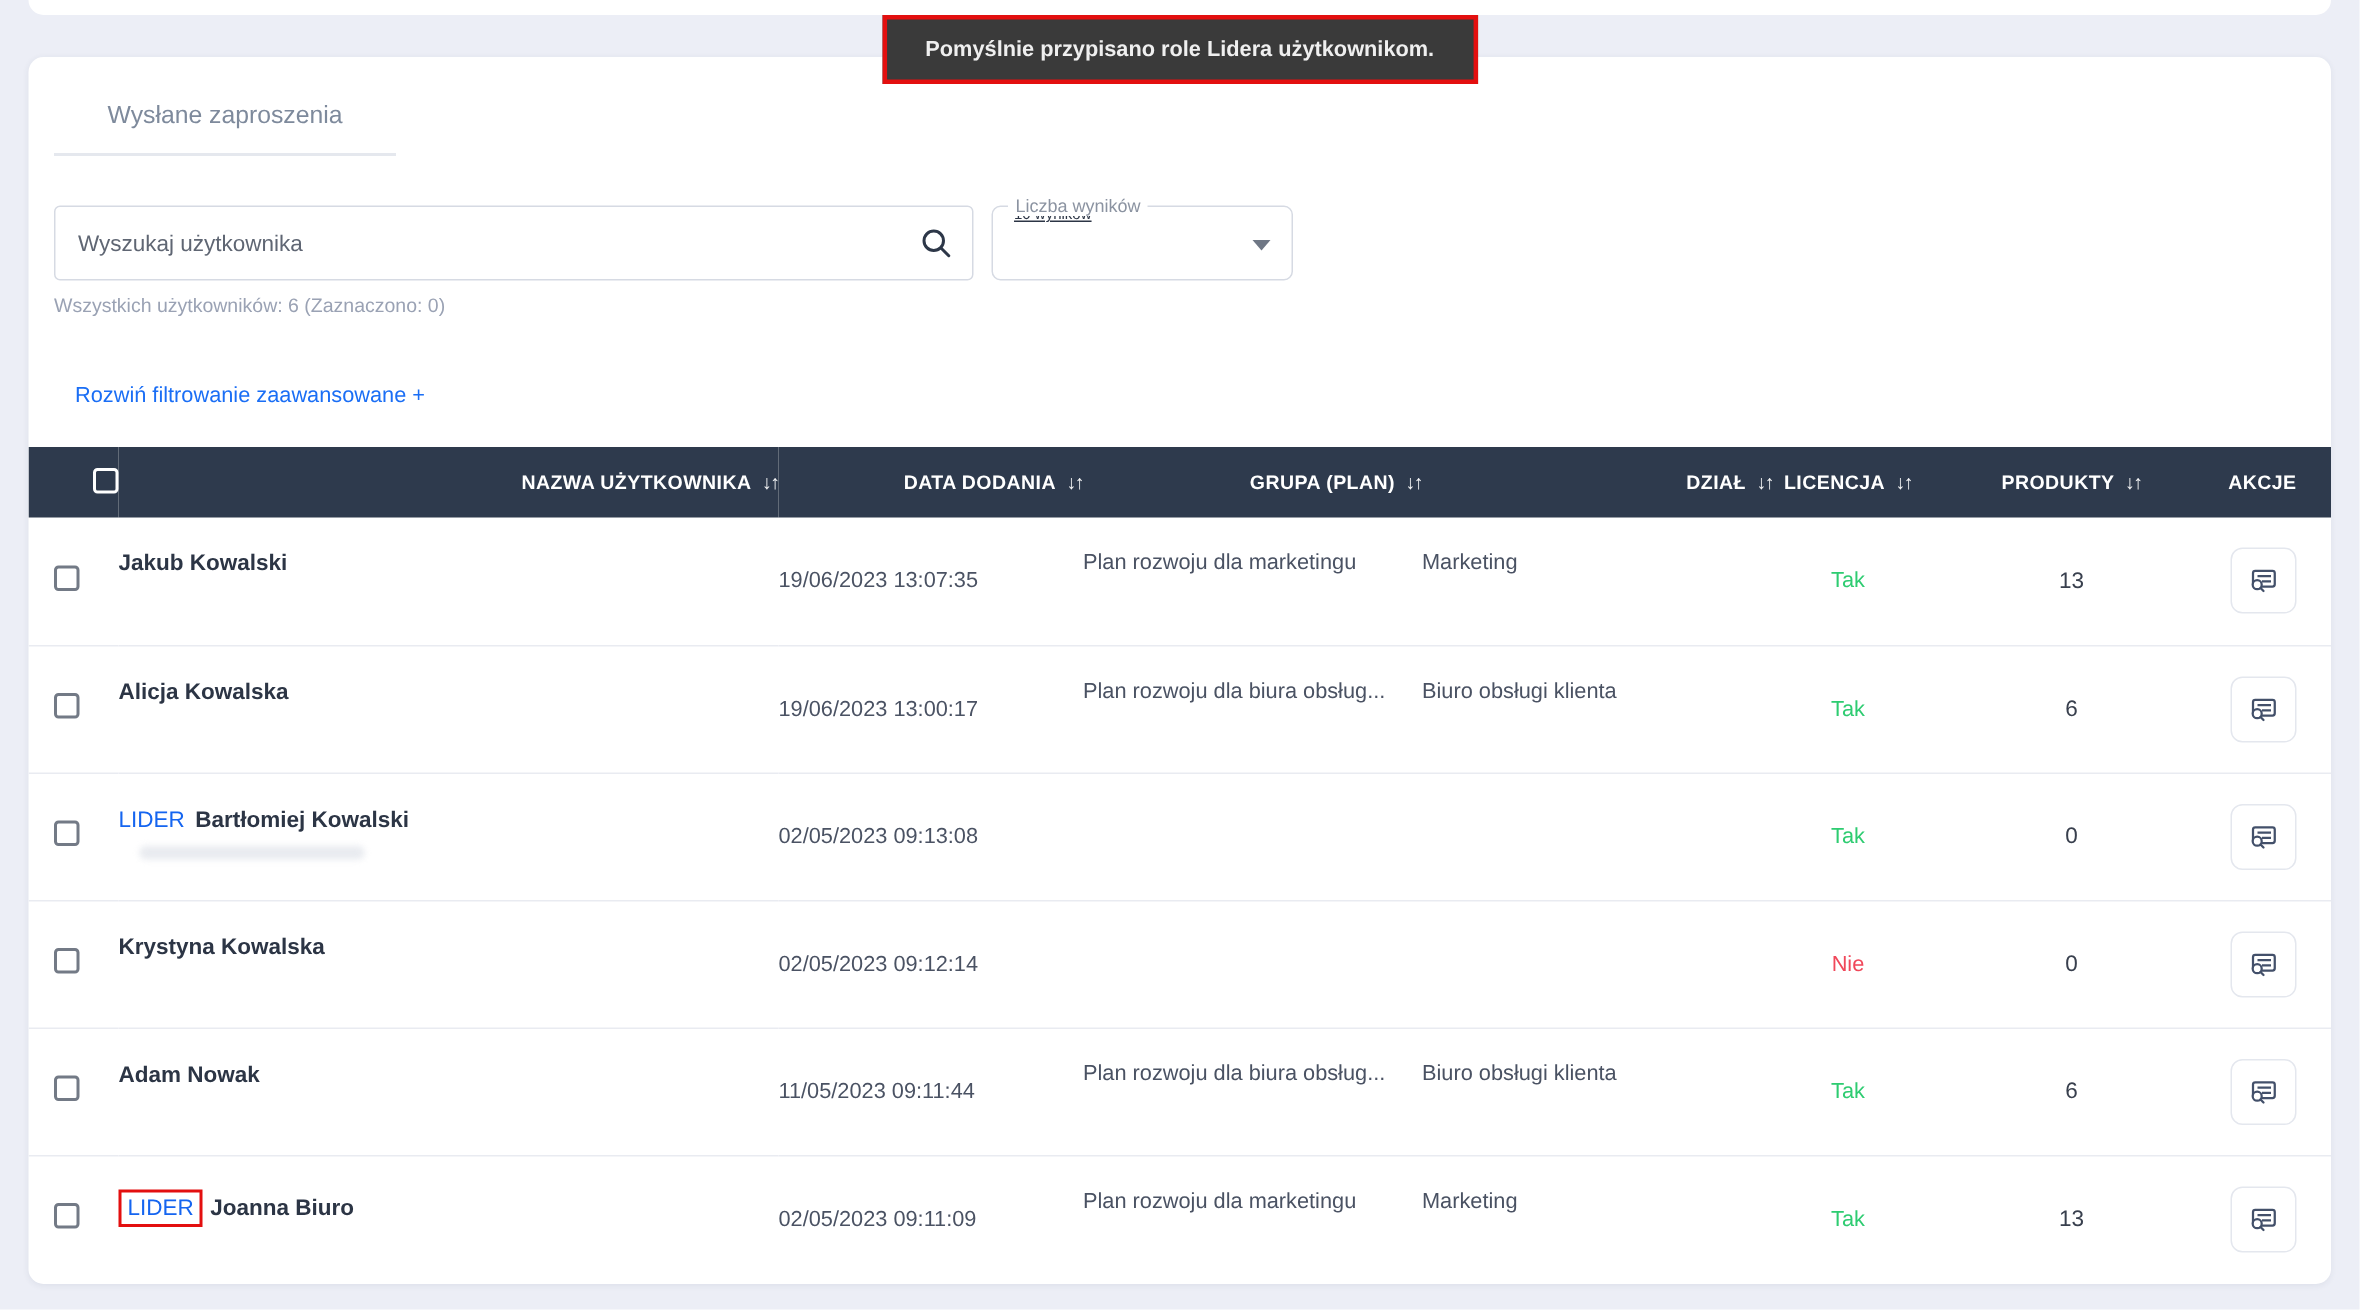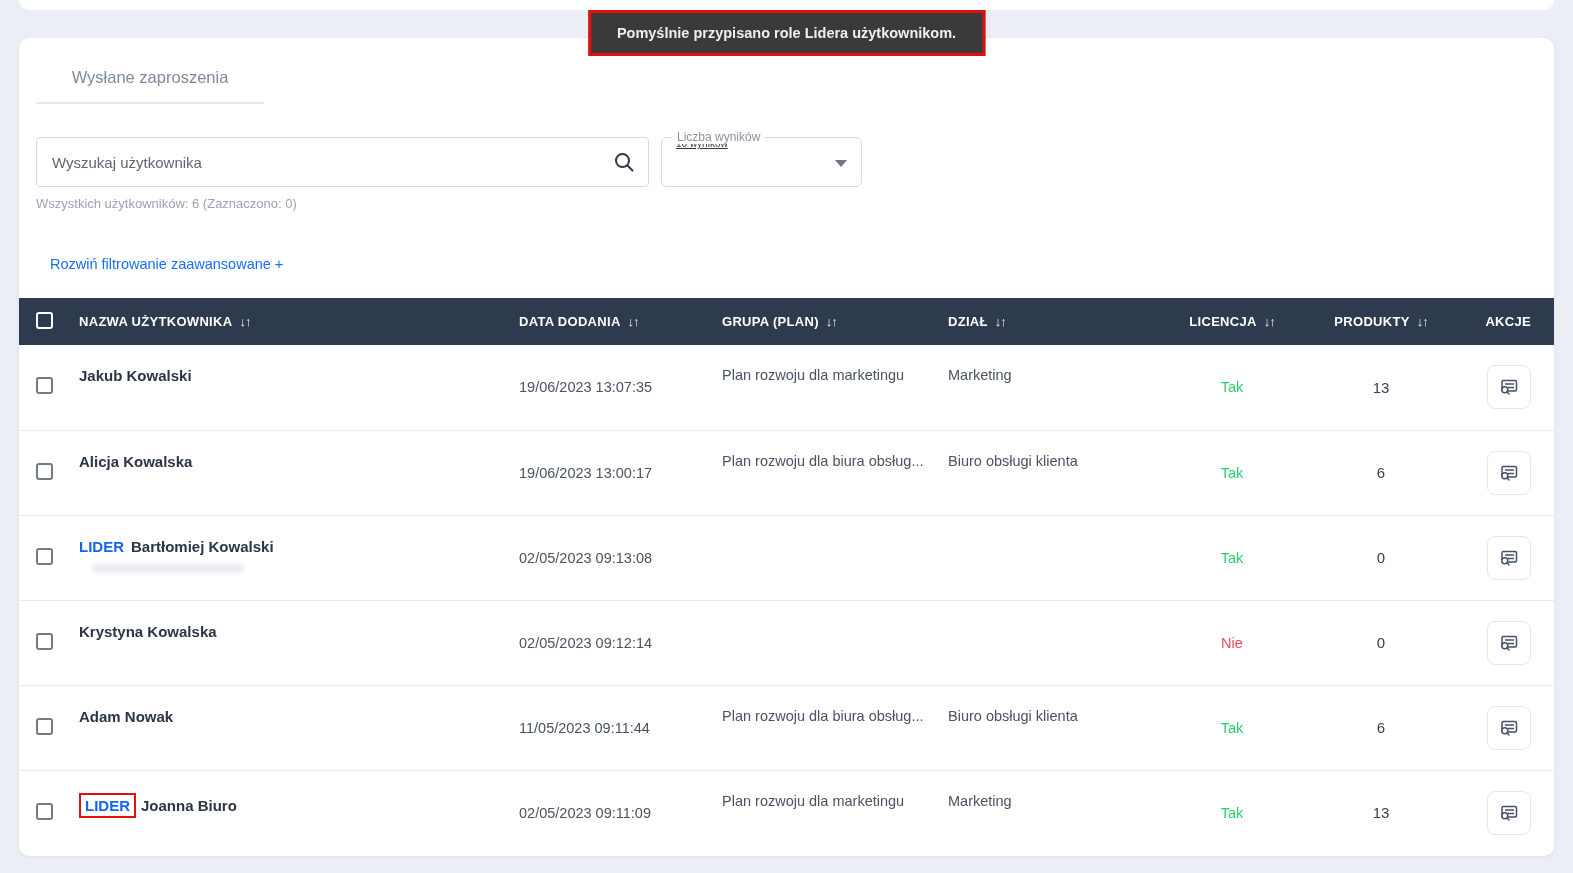--- a/index.html
+++ b/index.html
@@ -75,35 +75,35 @@
   .summary { margin:9px 0 0 17px; font-size:13px; color:#9aa2b4; }
   .filter-link {
     display:inline-block; margin:45px 0 0 31px; font-size:14.5px;
     color:#1a6ef5; cursor:pointer; text-decoration:none;
   }
   
   table { width:100%; border-collapse:collapse; margin-top:25px; table-layout:fixed; }
   thead tr { background:#2e3a4d; height:47px; }
   th {
     color:#fff; font-size:13px; font-weight:bold; letter-spacing:.3px;
-    text-align:left; white-space:nowrap; cursor:pointer;
+    text-align:right; white-space:nowrap; cursor:pointer;
   }
   .sort { font-size:13px; margin-left:7px; font-weight:normal; opacity:.95; letter-spacing:-1px; }
   tbody tr { height:85px; border-bottom:1px solid #e9ebf1; }
   tbody tr:last-child { border-bottom:none; }
   td { font-size:14.5px; color:#4a5263; vertical-align:middle; }
   .c-check { padding-left:17px; width:60px; }
   .cb {
     display:inline-block; width:17px; height:17px; border:2px solid #737a86;
     border-radius:3px; background:#fff; cursor:pointer;
   }
   thead .cb { border-color:#fff; background:transparent; }
   td.c-name, td.c-group, td.c-dept { vertical-align:top; padding-top:22px; }
   .nm { font-weight:bold; font-size:15px; color:#2c3545; }
-  .badge { color:#1565f0; font-weight:bold; font-size:15px; margin-right:7px; }
+  .badge { color:#1565f0; font-weight:normal; font-size:15px; margin-right:7px; }
   .badge-box { border:2px solid #e30f0f; padding:2px 4px; margin-right:5px; display:inline-block; }
   .badge-box .badge { margin-right:0; }
   .smudge {
     width:150px; height:9px; background:#e3e6ec; border-radius:4px;
     filter:blur(2px); margin:9px 0 0 14px; opacity:.8;
   }
   td.c-lic, th.c-lic { text-align:center; }
   td.c-prod, th.c-prod { text-align:center; }
   td.c-prod { font-size:15px; color:#39404e; }
   .lic-yes { color:#2ecc71; }

